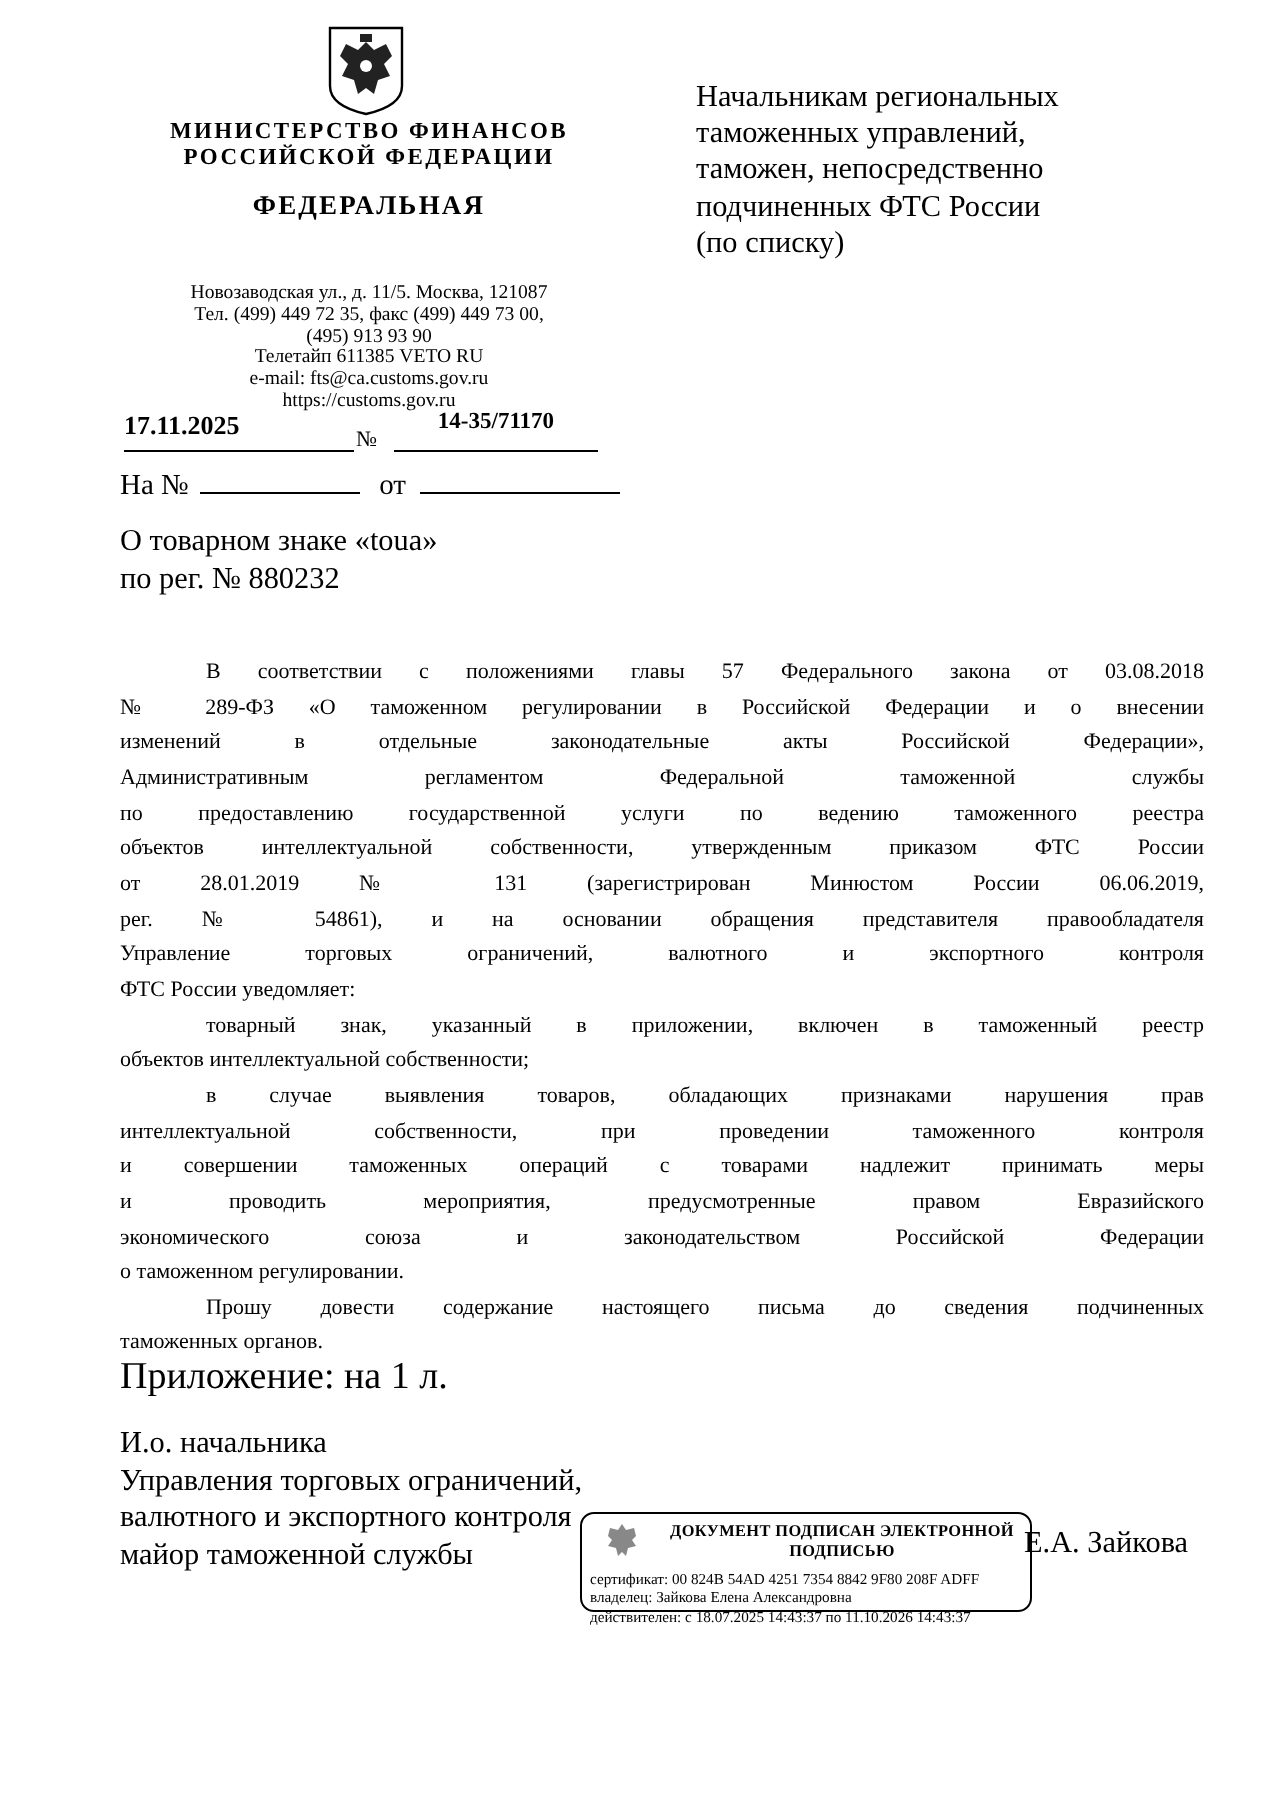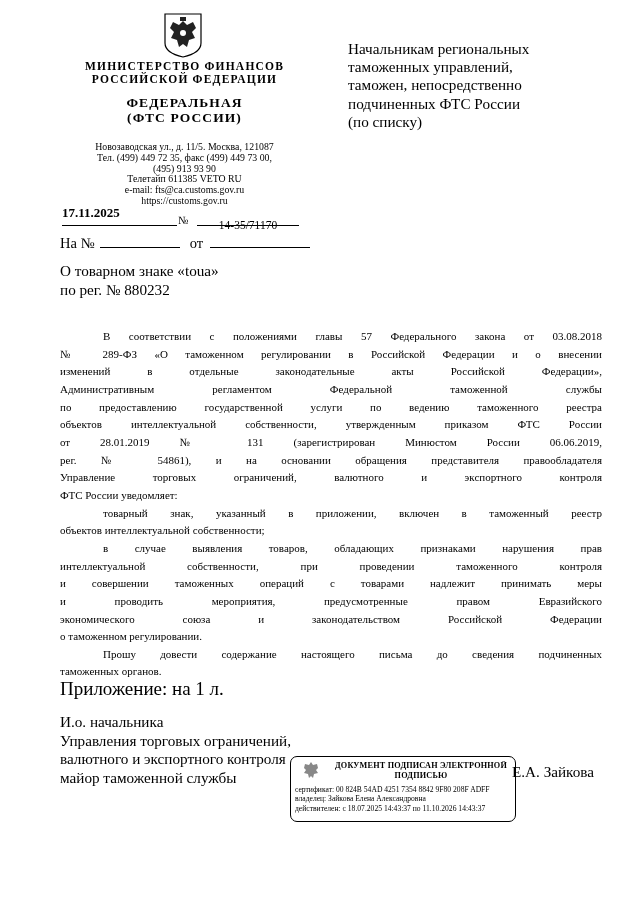--- a/index.html
+++ b/index.html
@@ -4,55 +4,54 @@
 <style>
   html, body { margin: 0; padding: 0; background: #ffffff; }
   body { width: 640px; height: 905px; position: relative; overflow: hidden; color: #000; font-family: "Liberation Serif", serif; }
   .abs { position: absolute; }
   .emblem { left: 163px; top: 13px; width: 40px; height: 45px; }
   .hdr { left: 62px; width: 245px; text-align: center; font-weight: bold; }
   .ministry { top: 60px; font-size: 11.5px; line-height: 13px; letter-spacing: 1.2px; }
   .service { top: 95px; font-size: 13.5px; line-height: 15px; letter-spacing: 1.1px; }
   .contacts { top: 142px; font-size: 9.8px; line-height: 10.8px; font-weight: normal; }
   .datebox { left: 62px; top: 205px; width: 110px; font-weight: bold; font-size: 13px; }
-  .numbox { left: 198px; top: 219px; width: 100px; text-align: center; font-weight: normal; font-size: 11.5px; }
+  .numbox { left: 198px; top: 205px; width: 100px; text-align: center; font-weight: bold; font-size: 11.5px; }
   .line { height: 0; border-top: 1px solid #000; }
   .nosign { left: 178px; top: 213px; font-size: 11px; }
   .addressee { left: 348px; top: 40px; width: 250px; font-size: 15.2px; line-height: 18.2px; }
   .ref { left: 60px; top: 235px; font-size: 14.5px; }
   .subject { left: 60px; top: 261px; font-size: 15.2px; line-height: 19px; }
   .body { left: 60px; top: 328px; width: 542px; font-size: 11px; line-height: 17.65px; }
   .body p { margin: 0; text-align: justify; text-align-last: justify; }
   .body p.last { text-align-last: left; }
   .body p.ind { text-indent: 43px; }
   .attach { left: 60px; top: 678px; font-size: 19px; }
   .signer { left: 60px; top: 713px; font-size: 15.2px; line-height: 18.5px; }
   .signname { left: 512px; top: 763px; font-size: 15.2px; }
-  .stamp { left: 290px; top: 756px; width: 226px; height: 66px; border: 1.3px solid #000; border-radius: 7px; box-sizing: border-box; }
+  .stamp { left: 290px; top: 756px; width: 226px; height: 50px; border: 1.3px solid #000; border-radius: 7px; box-sizing: border-box; }
   .stamp-title { position: absolute; left: 40px; top: 4px; width: 180px; text-align: center; font-weight: bold; font-size: 8.2px; line-height: 9.5px; letter-spacing: 0.2px; }
   .stamp-emblem { position: absolute; left: 10px; top: 3px; width: 20px; height: 20px; }
   .stamp-lines { position: absolute; left: 4px; top: 28px; font-size: 7.6px; line-height: 9.4px; white-space: nowrap; }
 </style>
 </head>
 <body>
 
 <svg class="abs emblem" viewBox="0 0 40 45">
   <path d="M2 1 H38 V30 Q38 40 20 44 Q2 40 2 30 Z" fill="none" stroke="#000" stroke-width="1.2"></path>
   <path d="M20 8 L24 12 L30 9 L33 15 L29 19 L32 25 L26 27 L24 34 L20 31 L16 34 L14 27 L8 25 L11 19 L7 15 L10 9 L16 12 Z" fill="#222"></path>
   <circle cx="20" cy="20" r="3" fill="#fff"></circle>
   <rect x="17" y="4" width="6" height="4" fill="#222"></rect>
 </svg>
 
 <div class="abs hdr ministry">
   <div>МИНИСТЕРСТВО ФИНАНСОВ</div>
   <div>РОССИЙСКОЙ ФЕДЕРАЦИИ</div>
 </div>
 <div class="abs hdr service">
   <div>ФЕДЕРАЛЬНАЯ</div>
-  <div>(ФТС РОССИИ)</div>
 </div>
 <div class="abs hdr contacts">
   <div>Новозаводская ул., д. 11/5. Москва, 121087</div>
   <div>Тел. (499) 449 72 35, факс  (499) 449 73 00,</div>
   <div>(495) 913 93 90</div>
   <div>Телетайп 611385 VETO RU</div>
   <div>e-mail: fts@ca.customs.gov.ru</div>
   <div>https://customs.gov.ru</div>
 </div>
 

